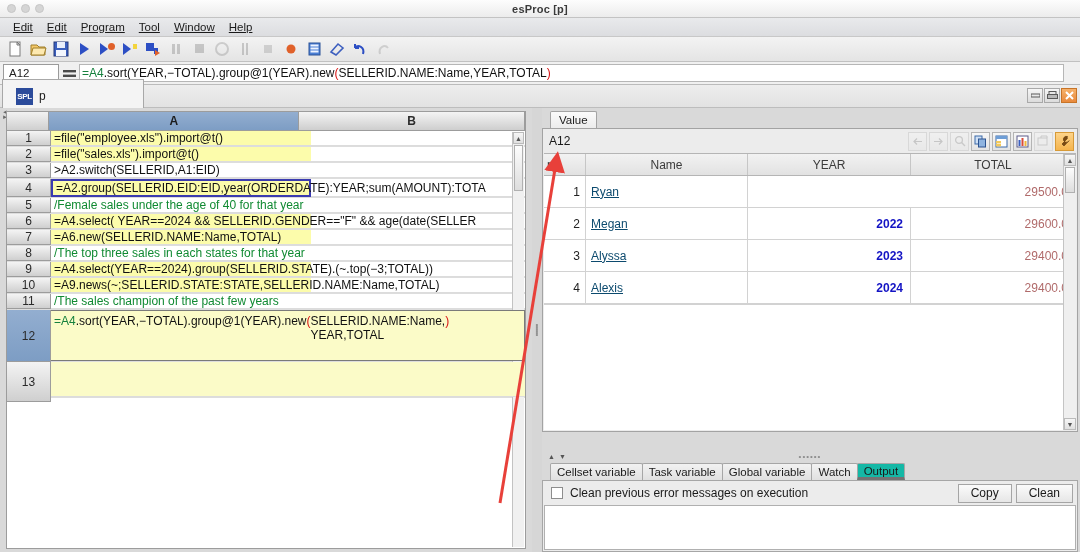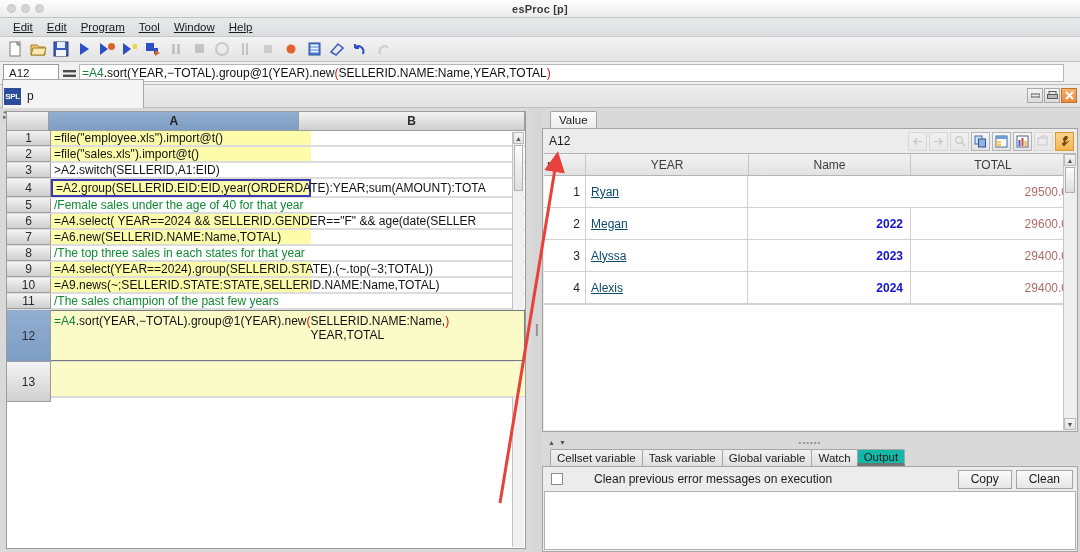--- a/index.html
+++ b/index.html
@@ -89,21 +89,21 @@
   #splbar{
     height:23px; width:100%;
     background:linear-gradient(#ededed,#e2e2e2);
     border-bottom:1px solid #bdbdbd;
     display:flex; align-items:center; position:relative;
   }
   #spl-tab{
     display:flex; align-items:center;
     margin-left:2px;
     width:142px; height:34px;
-    background:#f4f4f4; border:1px solid #a8a8a8;
+    background:#f4f4f4; border:1px solid #a8a8a8;padding-left:12px;
   }
   #spl-badge{
     width:17px;height:17px;margin-left:1px;
     background:#2b4b9b; color:#fff; font-size:8px; font-weight:bold;
     display:flex;align-items:center;justify-content:center;
     letter-spacing:-.3px;
   }
   #spl-name{ font-size:12px; color:#1a1a1a; padding-left:6px; }
   #dock-btns{
     position:absolute; right:3px; top:3px; display:flex; gap:1px;
@@ -196,21 +196,21 @@
     background:linear-gradient(#f6f6f6,#e0e0e0); border:1px solid #bbb;
   }
   .sb-thumb{
     margin:1px; height:46px;
     background:linear-gradient(#fdfdfd,#dddddd);
     border:1px solid #b0b0b0;
   }
 
   
   #value-panel{
-    margin:1px 2px 4px 0; height:323px; position:relative;
+    margin:1px 2px 18px 0; height:323px; position:relative;
     display:flex; flex-direction:column;
   }
   #val-tabstrip{
     height:19px; display:flex; align-items:flex-end; padding-left:8px;
     background:#d9d9d9; position:relative;
   }
   .ptab{
     height:17px; padding:0 8px;
     background:linear-gradient(#fbfbfb,#ececec);
     border:1px solid #a3a3a3; border-bottom:none;
@@ -289,21 +289,21 @@
     border:1px solid #a6a6a6; border-bottom:none;
     font-size:11.5px; color:#1a1a1a;
     display:flex;align-items:center; border-radius:2px 2px 0 0;
     margin-right:-1px;
   }
   .otab.active{ background:#14b8a6; border-bottom:3px solid #737373; }
   #out-body{
     flex:1; background:#ececec; border:1px solid #a6a6a6;
     display:flex; flex-direction:column;
   }
-  #out-bar{ height:24px; display:flex; align-items:center; padding:0 4px 0 8px;gap:24px;}
+  #out-bar{ height:24px; display:flex; align-items:center; padding:0 4px 0 8px;}
   #out-chk{
     width:12px;height:12px;background:#fff;border:1px solid #8d8d8d;
     margin-right:7px;
   }
   #out-chk-lbl{ font-size:12px; color:#1a1a1a; }
   #out-btns{ margin-left:auto; display:flex; gap:4px;}
   .obtn{
     height:19px; padding:0 12px;
     background:linear-gradient(#fbfbfb,#e6e6e6);
     border:1px solid #a5a5a5;
@@ -643,22 +643,22 @@
               <svg width="13" height="13">
                   <path d="M9.5 1.5 a3 3 0 1 0 1.6 4.1 L6 11 L4 9 L9.4 3.6 a3 3 0 0 1 0.1 -2.1 Z" fill="#7a4a12" stroke="#5a350c" stroke-width=".6"></path>
                 </svg>
             </div>
           </div>
         </div>
 
         <div id="val-grid">
           <div id="vg-head">
             <div class="vg-h idx">n...</div>
+            <div class="vg-h nm">Name</div>
             <div class="vg-h yr">YEAR</div>
-            <div class="vg-h nm">Name</div>
             <div class="vg-h tt">TOTAL</div>
           </div>
 
           <div class="vg-row">
             <div class="vg-c idx">1</div>
             <div class="vg-c nm">
                 <span>Ryan</span>
               </div>
             <div class="vg-c tt">29500.0</div>
           </div>

